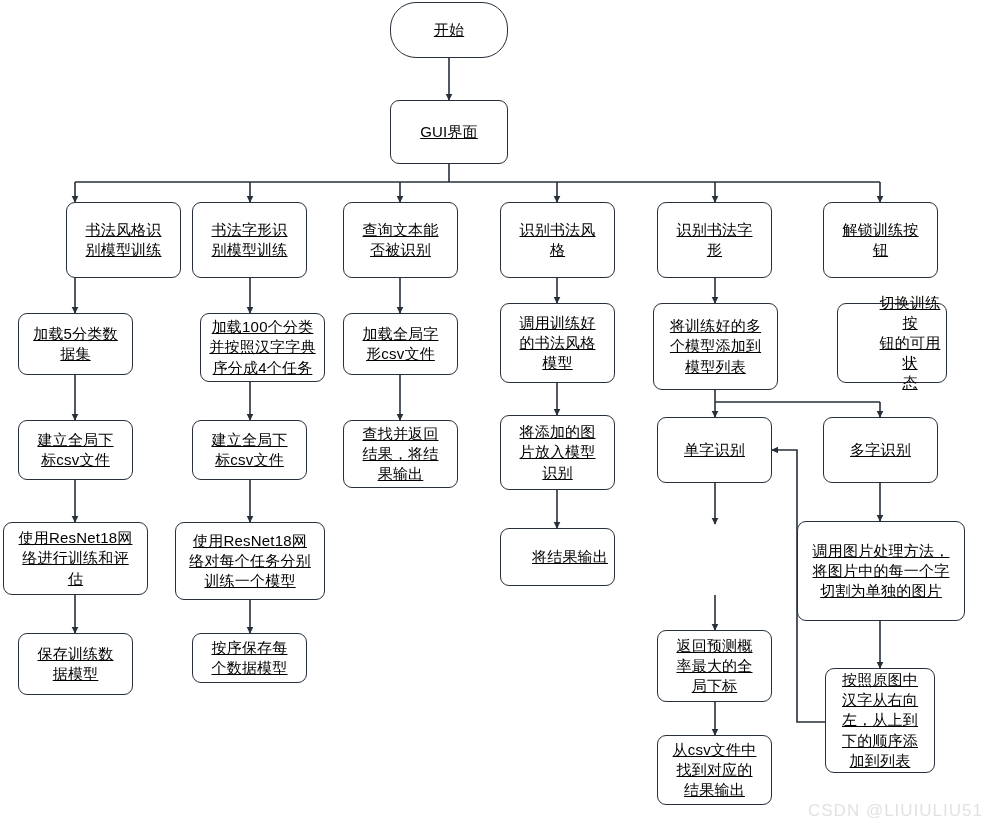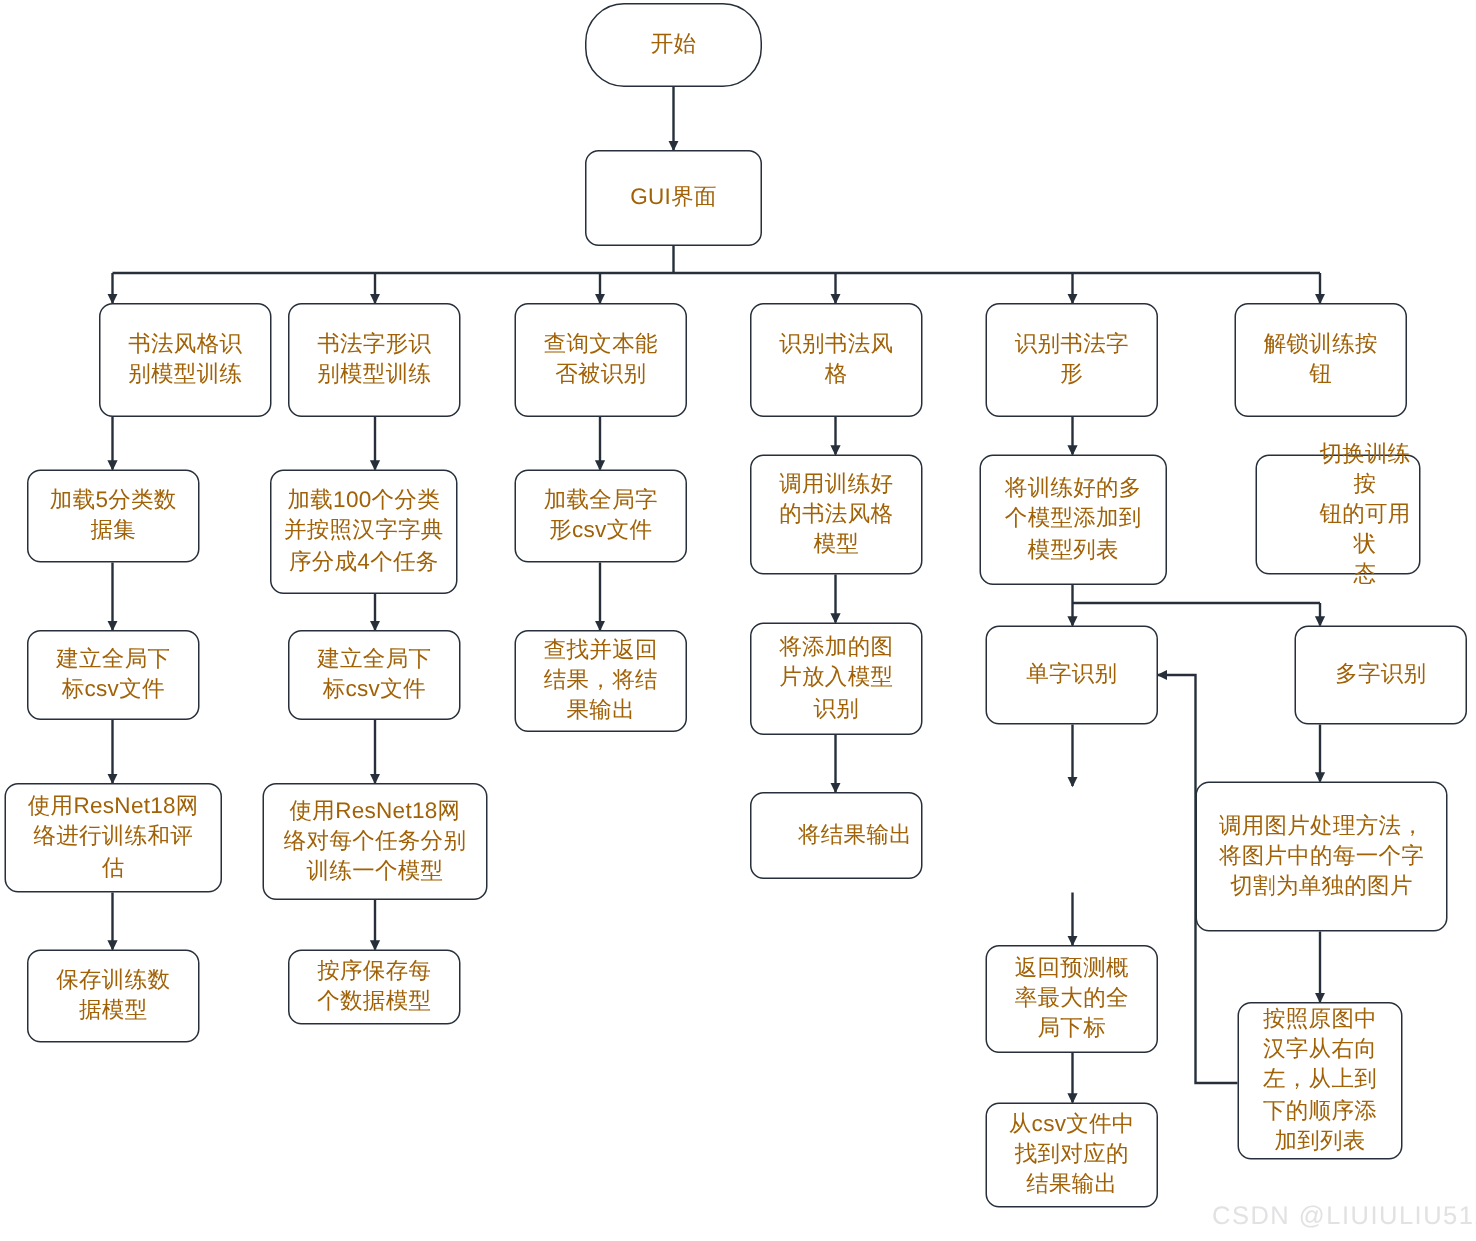--- a/index.html
+++ b/index.html
@@ -9,26 +9,27 @@
   .node{
     position:absolute;
     box-sizing:border-box;
     border:1.6px solid #262F3A;
     background:#ffffff;
     border-radius:9px;
     display:flex;
     align-items:center;
     justify-content:center;
     text-align:center;
-    color:#a16207;
+    color:#000000;
     font-size:15px;
     line-height:1.34;
     letter-spacing:0.2px;
     white-space:pre-line;
     padding:2px 4px;
+    text-decoration:underline;
   }
   .node.terminal{border-radius:26px;}
   .watermark{
     position:absolute;
     color:#e2e2e4;
     font-size:17px;
     letter-spacing:1px;
     white-space:nowrap;
     user-select:none;
   }
@@ -111,21 +112,21 @@
   <div class="node" style="left:18px;top:420px;width:115px;height:60px;">建立全局下
 标csv文件</div>
   <div class="node" style="left:3px;top:522px;width:145px;height:73px;">使用ResNet18网
 络进行训练和评
 估</div>
   <div class="node" style="left:18px;top:633px;width:115px;height:62px;">保存训练数
 据模型</div>
 
   <div class="node" style="left:192px;top:202px;width:115px;height:76px;">书法字形识
 别模型训练</div>
-  <div class="node" style="left:180px;top:313px;width:125px;height:83px;">加载100个分类
+  <div class="node" style="left:200px;top:313px;width:125px;height:69px;">加载100个分类
 并按照汉字字典
 序分成4个任务</div>
   <div class="node" style="left:192px;top:420px;width:115px;height:60px;">建立全局下
 标csv文件</div>
   <div class="node" style="left:175px;top:522px;width:150px;height:78px;">使用ResNet18网
 络对每个任务分别
 训练一个模型</div>
   <div class="node" style="left:192px;top:633px;width:115px;height:50px;">按序保存每
 个数据模型</div>
 
@@ -154,21 +155,21 @@
 模型列表</div>
 
   <div class="node" style="left:657px;top:417px;width:115px;height:66px;">单字识别</div>
   <div class="node" style="left:657px;top:630px;width:115px;height:72px;">返回预测概
 率最大的全
 局下标</div>
   <div class="node" style="left:657px;top:735px;width:115px;height:70px;">从csv文件中
 找到对应的
 结果输出</div>
 
-  <div class="node" style="left:823px;top:417px;width:115px;height:66px;margin-left:40px;">多字识别</div>
+  <div class="node" style="left:823px;top:417px;width:115px;height:66px;">多字识别</div>
   <div class="node" style="left:797px;top:521px;width:168px;height:100px;">调用图片处理方法，
 将图片中的每一个字
 切割为单独的图片</div>
   <div class="node" style="left:825px;top:668px;width:110px;height:105px;">按照原图中
 汉字从右向
 左，从上到
 下的顺序添
 加到列表</div>
 
   <div class="node" style="left:823px;top:202px;width:115px;height:76px;">解锁训练按

